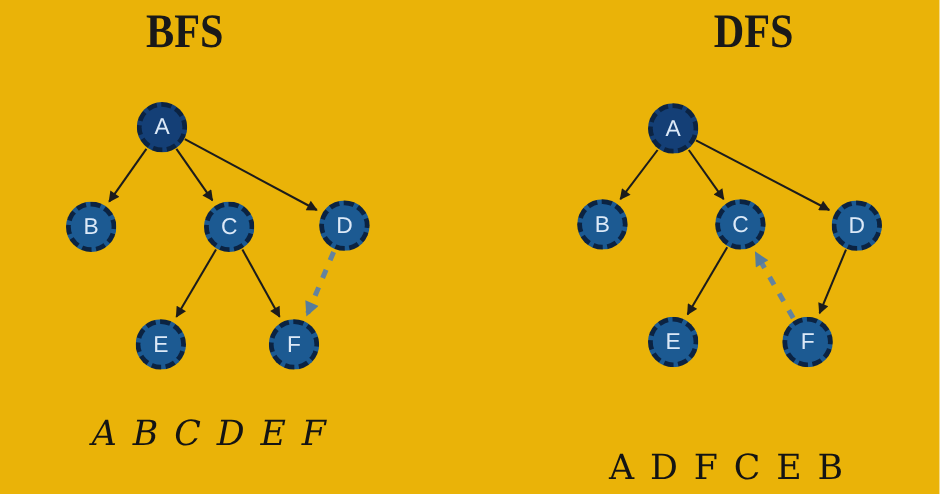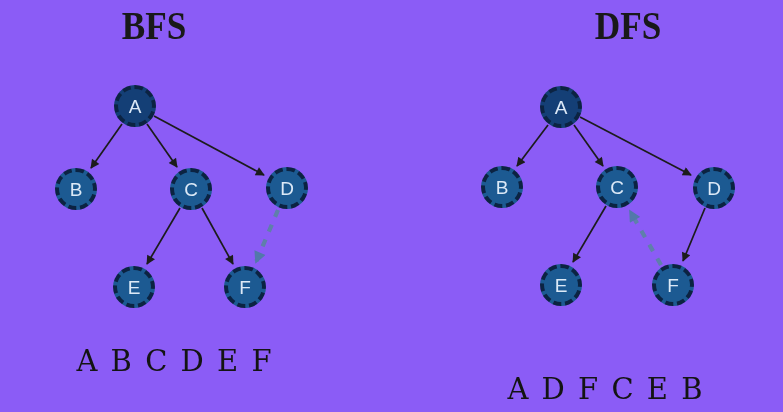--- a/index.html
+++ b/index.html
@@ -1,19 +1,19 @@
 <!DOCTYPE html>
 <html><head>
 <meta charset="utf-8">
 <style>
   html,body{margin:0;padding:0;background:#ffffff;}
   .canvas{
     position:relative;
     width:783px;height:412px;
-    background:#8b5cf6;
+    background:#eab308;
     overflow:hidden;
     font-family:"Liberation Sans",sans-serif;
   }
   .edges{position:absolute;left:0;top:0;pointer-events:none;}
   .edge-solid{stroke:#1c1c1c;stroke-width:1.7;fill:none;}
   .edge-dashed{stroke:#5d81a7;stroke-width:4.2;fill:none;
     stroke-dasharray:7.5 8.5;opacity:.95;filter:blur(.4px);}
   .node{
     position:absolute;width:42px;height:42px;margin:-21px 0 0 -21px;
     box-sizing:border-box;border:4px dashed #0b2342;border-radius:50%;
@@ -73,16 +73,16 @@
   <div class="node" style="left:134px;top:287px;">E</div>
   <div class="node" style="left:245px;top:287px;">F</div>
 
   <div class="node root" style="left:561px;top:107px;">A</div>
   <div class="node" style="left:502px;top:187px;">B</div>
   <div class="node" style="left:617px;top:187px;">C</div>
   <div class="node" style="left:714px;top:188px;">D</div>
   <div class="node" style="left:561px;top:285px;">E</div>
   <div class="node" style="left:673px;top:285px;">F</div>
 
-  <div class="order-text" style="left:175px;">A B C D E F</div>
+  <div class="order-text" style="left:175px;font-style:italic;">A B C D E F</div>
   <div class="order-text" style="left:606px;margin-top:28px;">A D F C E B</div>
 
 </div>
 
 </body></html>

